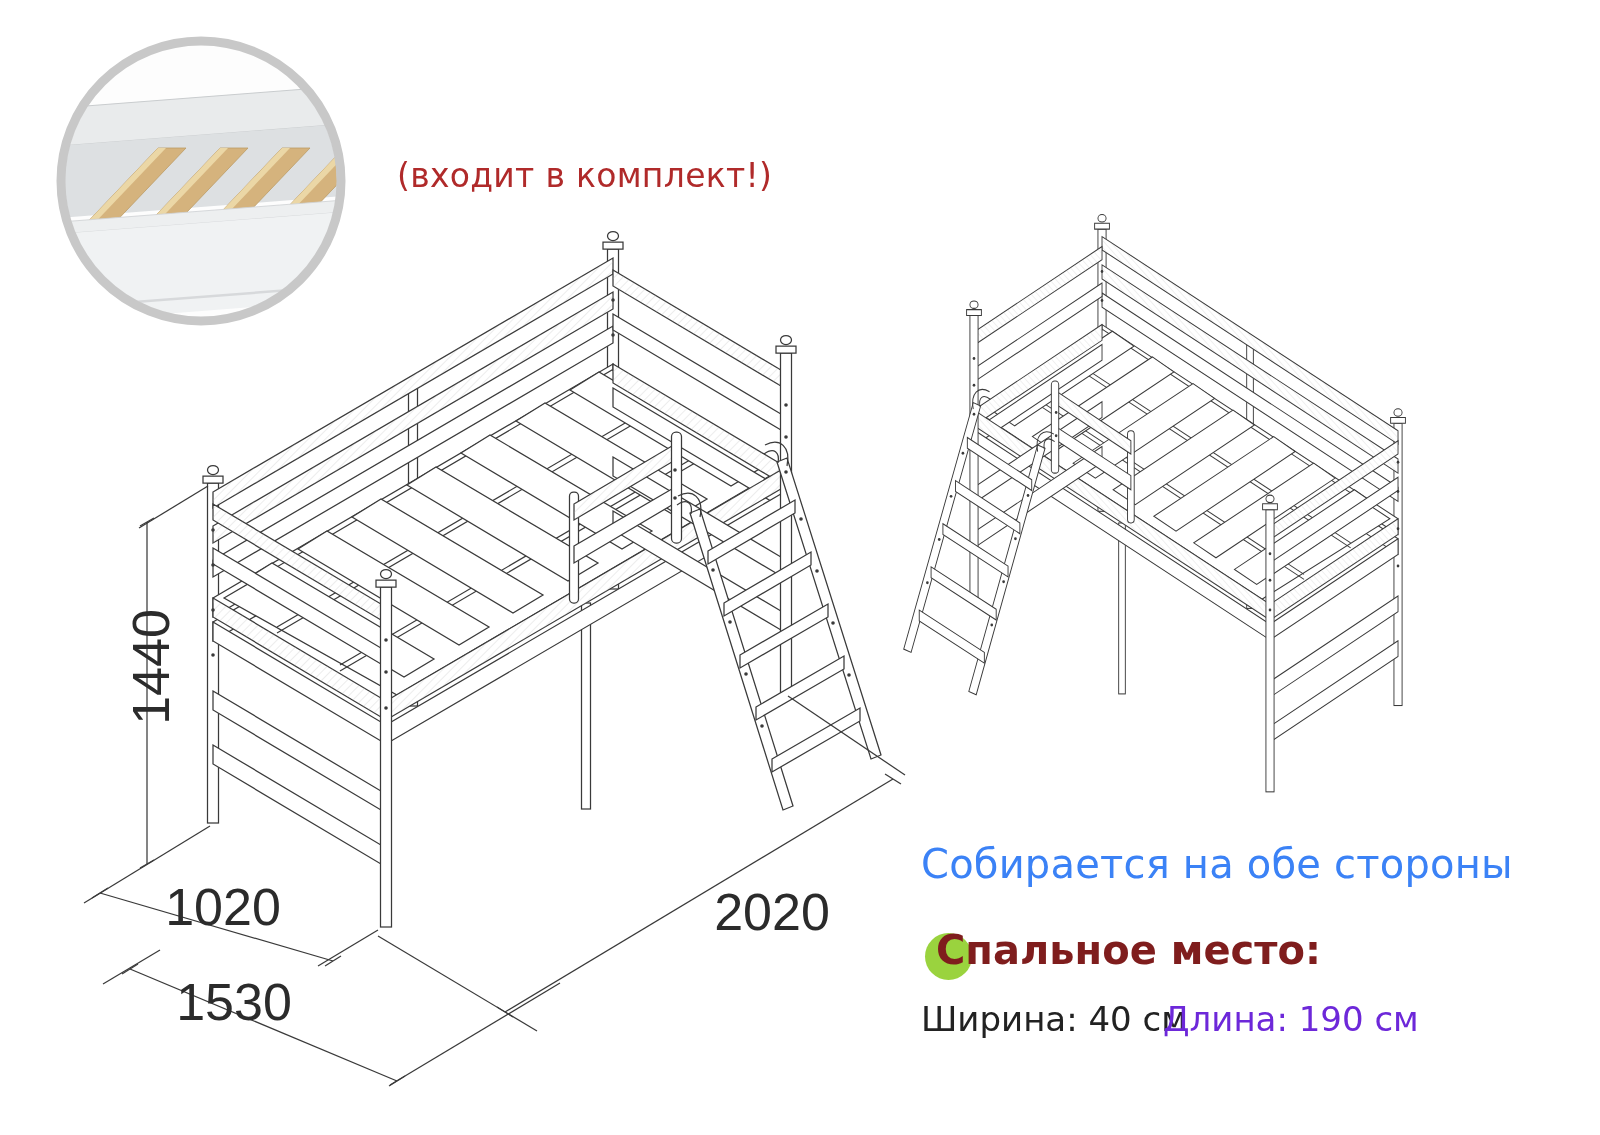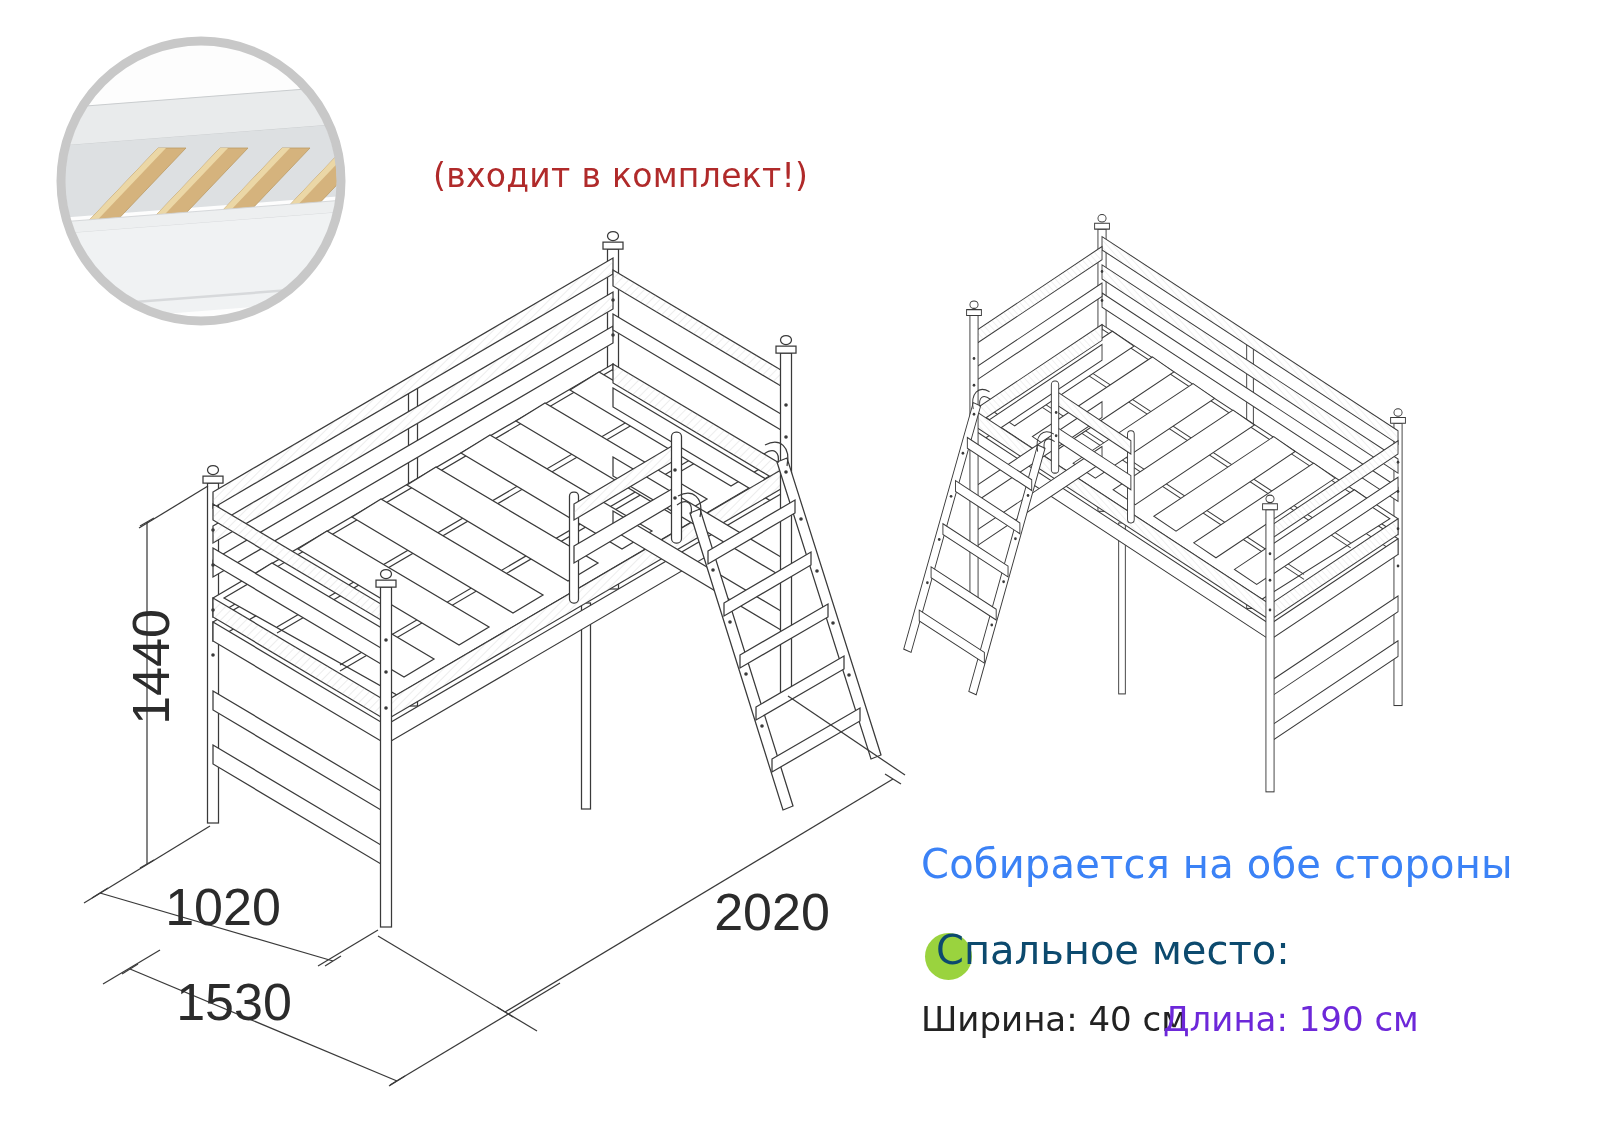--- a/index.html
+++ b/index.html
@@ -1,23 +1,23 @@
 <!DOCTYPE html>
 <html style="--accent-green: #9ad33e; --accent-red: #b02a2a; --line-color: #3a3a3a; --text-color: #2d2d2d; --wood: #d5b37d; --ring-gray: #c8c8c8;"><head>
 <meta charset="utf-8">
 <style>
   html,body{margin:0;padding:0;background:#fff;}
   .stage{position:relative;width:1600px;height:1135px;background:#fff;overflow:hidden;
          font-family:"DejaVu Sans",sans-serif;color:var(--text-color,#2d2d2d);}
   svg.draw{position:absolute;left:0;top:0;width:1600px;height:1135px;}
   .txt{position:absolute;white-space:nowrap;line-height:1.15;}
   .title{left:397px;top:101px;font-size:38px;letter-spacing:.4px;color:var(--text-color,#2d2d2d);}
-  .subtitle{left:397px;top:157px;font-size:33px;letter-spacing:.3px;color:var(--accent-red,#b02a2a);margin-left:36px;}
+  .subtitle{left:397px;top:157px;font-size:33px;letter-spacing:.3px;color:var(--accent-red,#b02a2a);}
   .note-right{left:921px;top:841px;font-size:40px;letter-spacing:.2px;color:#3b82f6;}
-  .sleep-label{left:936px;top:927px;font-size:40px;font-weight:400;color:#0c4a6e;z-index:3;}
+  .sleep-label{left:936px;top:927px;font-size:40px;font-weight:700;color:#7f1d1d;z-index:3;}
   .green-dot{position:absolute;left:925px;top:933px;width:47px;height:47px;border-radius:50%;
              background:var(--accent-green,#9ad33e);z-index:2;}
   .sleep-w{left:921px;top:1000px;font-size:34px;color:#222;}
   .sleep-l{left:1163px;top:1000px;font-size:34px;color:#6d28d9;}
   .dimtxt{font-family:"Liberation Sans",sans-serif;font-size:52px;fill:#2b2b2b;}
   .ln{stroke:var(--line-color,#3a3a3a);stroke-width:1.25;fill:none;}
   .bd{stroke:var(--line-color,#3a3a3a);stroke-width:1.25;fill:#fff;}
   .ht{fill:url(#hatch);stroke:none;opacity:.5;}
   .dot{fill:#3a3a3a;stroke:none;}
 </style>

